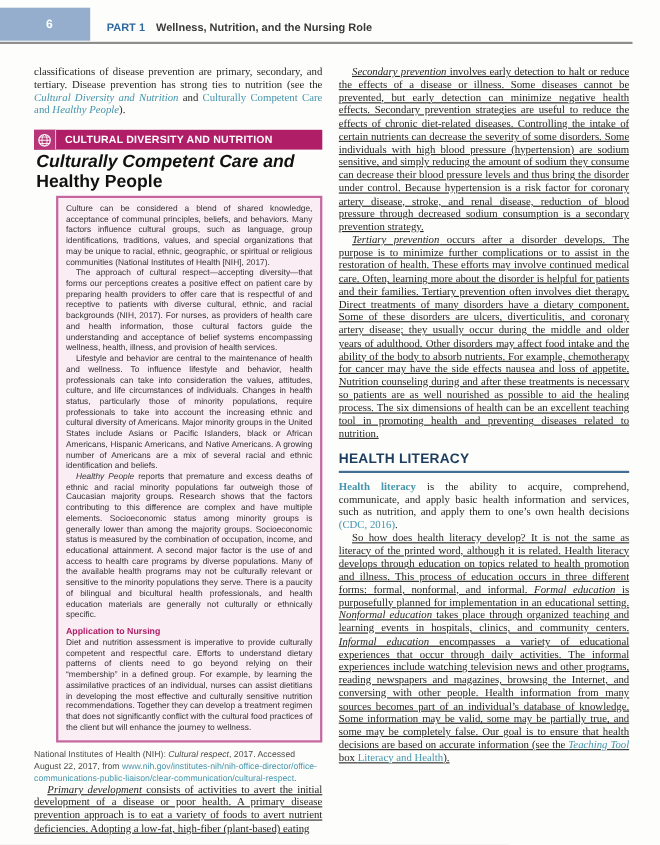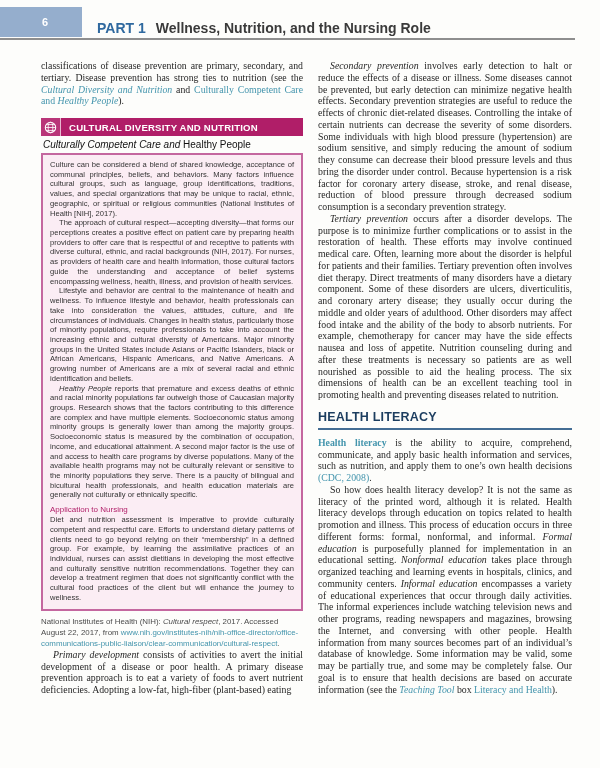--- a/index.html
+++ b/index.html
@@ -18,78 +18,79 @@
     position:absolute;left:0;top:7px;width:82px;height:30px;
     background:#95aecd;display:flex;align-items:center;justify-content:flex-end;
     padding-right:34px;box-sizing:border-box;
   }
   .pagenum-box span{
     color:#ffffff;font-family:"Liberation Sans",sans-serif;
     font-weight:bold;font-size:11px;
   }
   .running-head{
     position:absolute;left:97px;top:20px;
-    font-family:"Liberation Sans",sans-serif;font-size:14px;
+    font-family:"Liberation Sans",sans-serif;font-size:10px;
     white-space:nowrap;
   }
   .part-label{color:#2f699f;font-weight:bold;margin-right:10px;}
   .part-title{color:#3a3a3a;font-weight:bold;}
   .header-rule{
     position:absolute;left:0;top:38px;width:575px;height:2px;background:#8e8e8e;
   }
   
   .columns{
     display:flex;gap:15px;
-    padding:12px 28px 0 41px;
+    padding:12px 28px 0 31px;
     box-sizing:border-box;
   }
   .col-left{flex:0 0 262px;width:262px;}
   .col-right{flex:1;min-width:0;}
   
   p.serif{
     margin:0;font-size:9.8px;line-height:1.2;
     text-align:justify;
   }
-  p.serif.indent{text-indent:12px;}
+  p.serif.indent{text-indent:12px;text-decoration:underline;}
   .seg-i{font-style:italic;}
   .seg-b{font-weight:bold;}
   .seg-teal{color:#4495ad;}
   
   .feature-box{margin-top:11px;}
   .box-bar{
     background:#b01e68;height:18px;display:flex;align-items:center;
   }
   .globe{
     width:20px;height:18px;display:flex;align-items:center;justify-content:center;
     border-right:1px solid rgba(255,255,255,.65);
     background:#b93579;box-sizing:border-box;flex:0 0 20px;
   }
   .globe svg{display:block;}
   .box-title{
     color:#ffffff;font-family:"Liberation Sans",sans-serif;
     font-weight:bold;font-size:9.6px;letter-spacing:.2px;
     padding-left:8px;white-space:nowrap;
   }
   .box-subtitle{
-    font-family:"Liberation Sans",sans-serif;font-weight:normal;
-    font-size:10px;color:#111;padding:3px 0 3px 2px;
+    font-family:"Liberation Sans",sans-serif;font-weight:bold;
+    font-size:16px;color:#111;padding:3px 0 3px 2px;
   }
   .box-subtitle .seg-i{font-style:italic;}
   .box-body{
     border:2px solid #c4679f;background:#fbedf4;
     padding:5px 7px 6px 7px;
+    margin-left:20px;
   }
   .box-body p{
     margin:0;font-family:"Liberation Sans",sans-serif;
     font-size:7.6px;line-height:1.28;color:#333;text-align:justify;
   }
   .box-body p.indent{text-indent:9px;}
   .app-heading{
     margin:5px 0 1px 0;font-family:"Liberation Sans",sans-serif;
-    font-size:8px;font-weight:normal;color:#b01e68;
+    font-size:8px;font-weight:bold;color:#b01e68;
   }
   .citation{
     margin:5px 0 0 0;font-family:"Liberation Sans",sans-serif;
     font-size:7.9px;line-height:1.4;color:#4c4c4c;text-align:left;
     word-break:break-word;
   }
   .after-box{margin-top:13px;}
   
   .section-heading{
     margin:9px 0 7px 0;
@@ -147,18 +148,18 @@
 
       <p class="serif indent after-box"><span class="seg-i">Primary development</span><span> consists of activities to avert the initial development of a disease or poor health. A primary disease prevention approach is to eat a variety of foods to avert nutrient deficiencies. Adopting a low-fat, high-fiber (plant-based) eating</span></p>
     </div>
 
     <div class="col-right">
       <p class="serif indent"><span class="seg-i">Secondary prevention</span><span> involves early detection to halt or reduce the effects of a disease or illness. Some diseases cannot be prevented, but early detection can minimize negative health effects. Secondary prevention strategies are useful to reduce the effects of chronic diet-related diseases. Controlling the intake of certain nutrients can decrease the severity of some disorders. Some individuals with high blood pressure (hypertension) are sodium sensitive, and simply reducing the amount of sodium they consume can decrease their blood pressure levels and thus bring the disorder under control. Because hypertension is a risk factor for coronary artery disease, stroke, and renal disease, reduction of blood pressure through decreased sodium consumption is a secondary prevention strategy.</span></p>
       <p class="serif indent"><span class="seg-i">Tertiary prevention</span><span> occurs after a disorder develops. The purpose is to minimize further complications or to assist in the restoration of health. These efforts may involve continued medical care. Often, learning more about the disorder is helpful for patients and their families. Tertiary prevention often involves diet therapy. Direct treatments of many disorders have a dietary component. Some of these disorders are ulcers, diverticulitis, and coronary artery disease; they usually occur during the middle and older years of adulthood. Other disorders may affect food intake and the ability of the body to absorb nutrients. For example, chemotherapy for cancer may have the side effects nausea and loss of appetite. Nutrition counseling during and after these treatments is necessary so patients are as well nourished as possible to aid the healing process. The six dimensions of health can be an excellent teaching tool in promoting health and preventing diseases related to nutrition.</span></p>
 
       <h2 class="section-heading">HEALTH LITERACY</h2>
 
-      <p class="serif"><span class="seg-teal seg-b">Health literacy</span><span> is the ability to acquire, comprehend, communicate, and apply basic health information and services, such as nutrition, and apply them to one’s own health decisions </span><span class="seg-teal">(CDC, 2008)</span><span>.</span></p>
+      <p class="serif"><span class="seg-teal seg-b">Health literacy</span><span> is the ability to acquire, comprehend, communicate, and apply basic health information and services, such as nutrition, and apply them to one’s own health decisions </span><span class="seg-teal">(CDC, 2016)</span><span>.</span></p>
       <p class="serif indent"><span>So how does health literacy develop? It is not the same as literacy of the printed word, although it is related. Health literacy develops through education on topics related to health promotion and illness. This process of education occurs in three different forms: formal, nonformal, and informal. </span><span class="seg-i">Formal education</span><span> is purposefully planned for implementation in an educational setting. </span><span class="seg-i">Nonformal education</span><span> takes place through organized teaching and learning events in hospitals, clinics, and community centers. </span><span class="seg-i">Informal education</span><span> encompasses a variety of educational experiences that occur through daily activities. The informal experiences include watching television news and other programs, reading newspapers and magazines, browsing the Internet, and conversing with other people. Health information from many sources becomes part of an individual’s database of knowledge. Some information may be valid, some may be partially true, and some may be completely false. Our goal is to ensure that health decisions are based on accurate information (see the </span><span class="seg-teal seg-i">Teaching Tool</span><span> box </span><span class="seg-teal">Literacy and Health</span><span>).</span></p>
     </div>
 
   </div>
 </div>
 
 </body></html>

